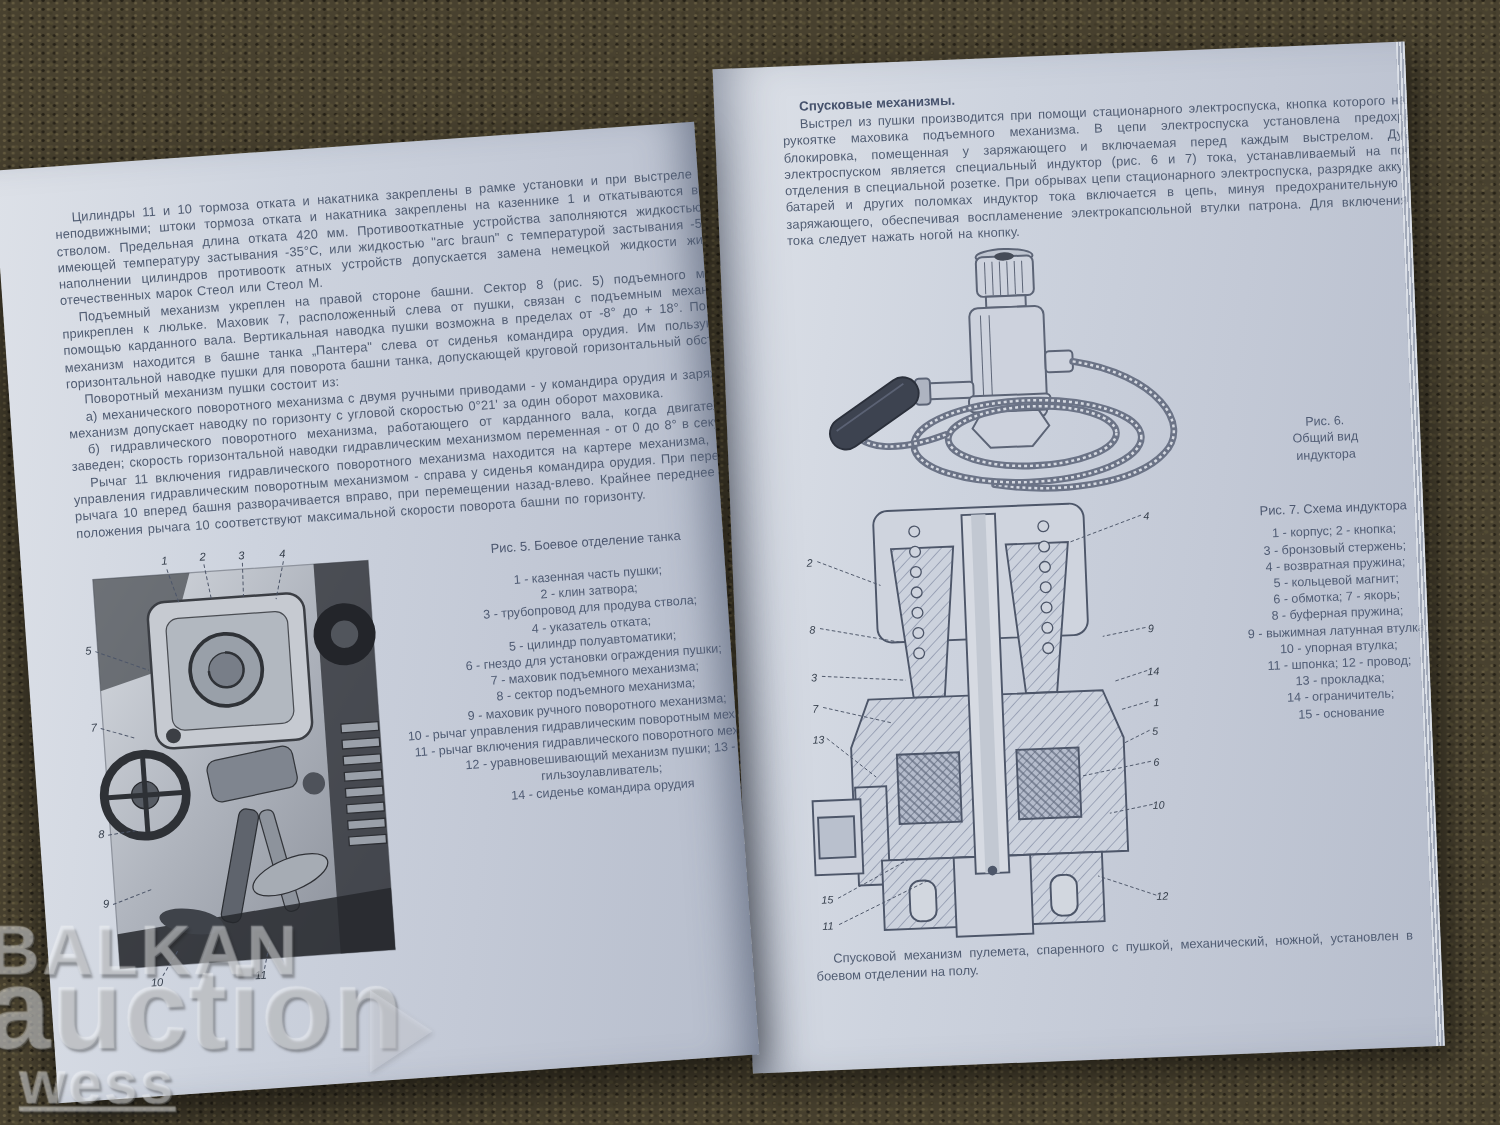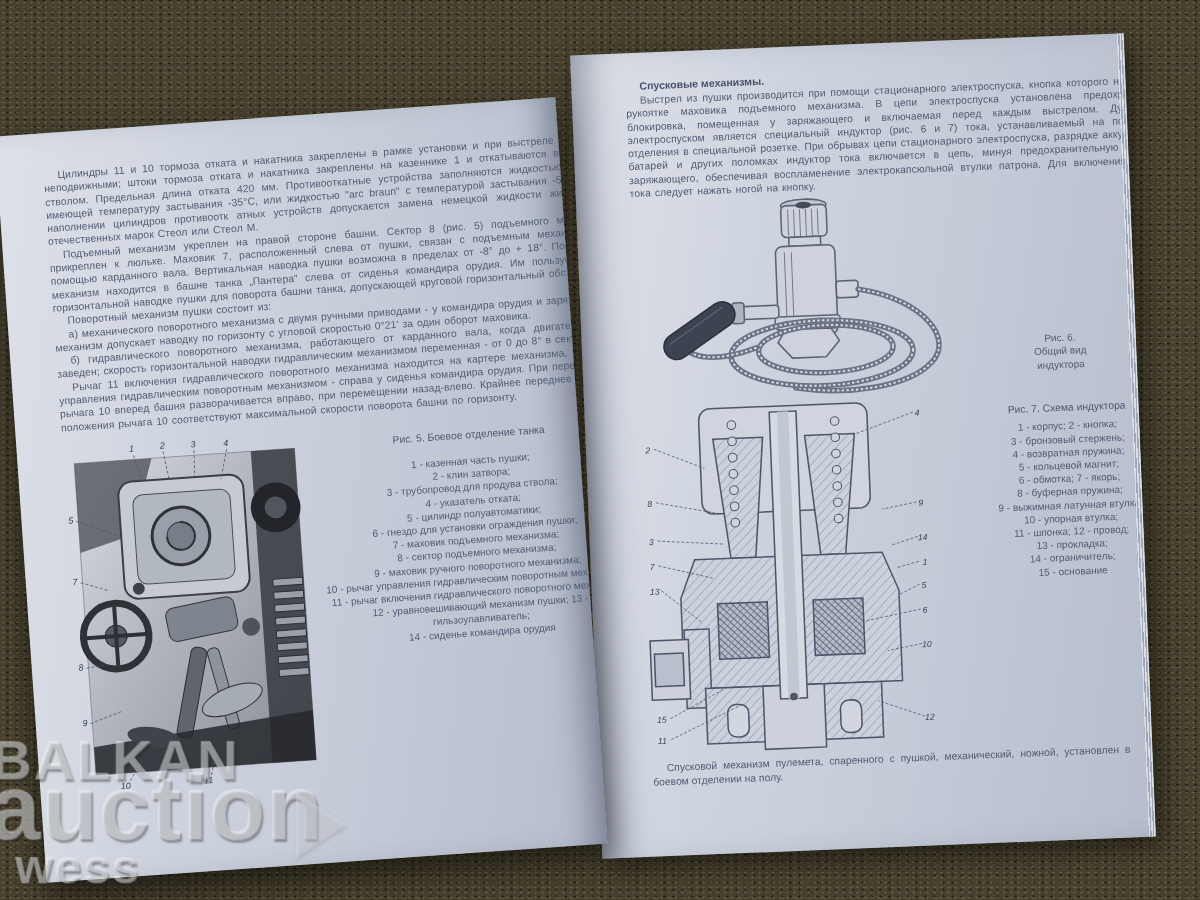--- a/index.html
+++ b/index.html
@@ -44,21 +44,21 @@
   .fig7-art svg{width:100%;height:100%;display:block;}
   .fig7-right{flex:1;margin-left:14px;margin-top:14px;text-align:center;}
   .bottom-caption{margin:4px 0 0 0;width:478px;font-size:10.3px;line-height:13.6px;
     text-align:justify;text-indent:14px;}
   .watermark{position:absolute;left:0;top:0;width:1200px;height:900px;pointer-events:none;z-index:50;}
   .wm-text{position:absolute;font-weight:bold;color:rgba(215,222,232,0.16);
     text-shadow:-1px -1px 1px rgba(255,255,255,0.4), 1px 2px 2px rgba(30,30,30,0.38);
     letter-spacing:2px;}
   .wm-balkan{left:-8px;top:728px;font-size:56px;}
   .wm-auction{left:-10px;top:756px;font-size:92px;letter-spacing:1px;}
-  .wm-wess{left:16px;top:840px;font-size:48px;}
+  .wm-wess{left:16px;top:840px;font-size:48px;text-decoration:underline;}
   .wm-triangle{position:absolute;left:296px;top:792px;width:0;height:0;
     border-left:50px solid rgba(225,230,240,0.30);
     border-top:33px solid transparent;border-bottom:33px solid transparent;
     filter:drop-shadow(1px 2px 2px rgba(25,25,25,0.45)) drop-shadow(-1px -1px 1px rgba(255,255,255,0.35));}
   .callout{font-size:9px;font-style:italic;fill:#39424f;}
   .lead{stroke:#4d5669;stroke-width:0.8;stroke-dasharray:3 2;}
 </style>
 </head>
 <body>
 

